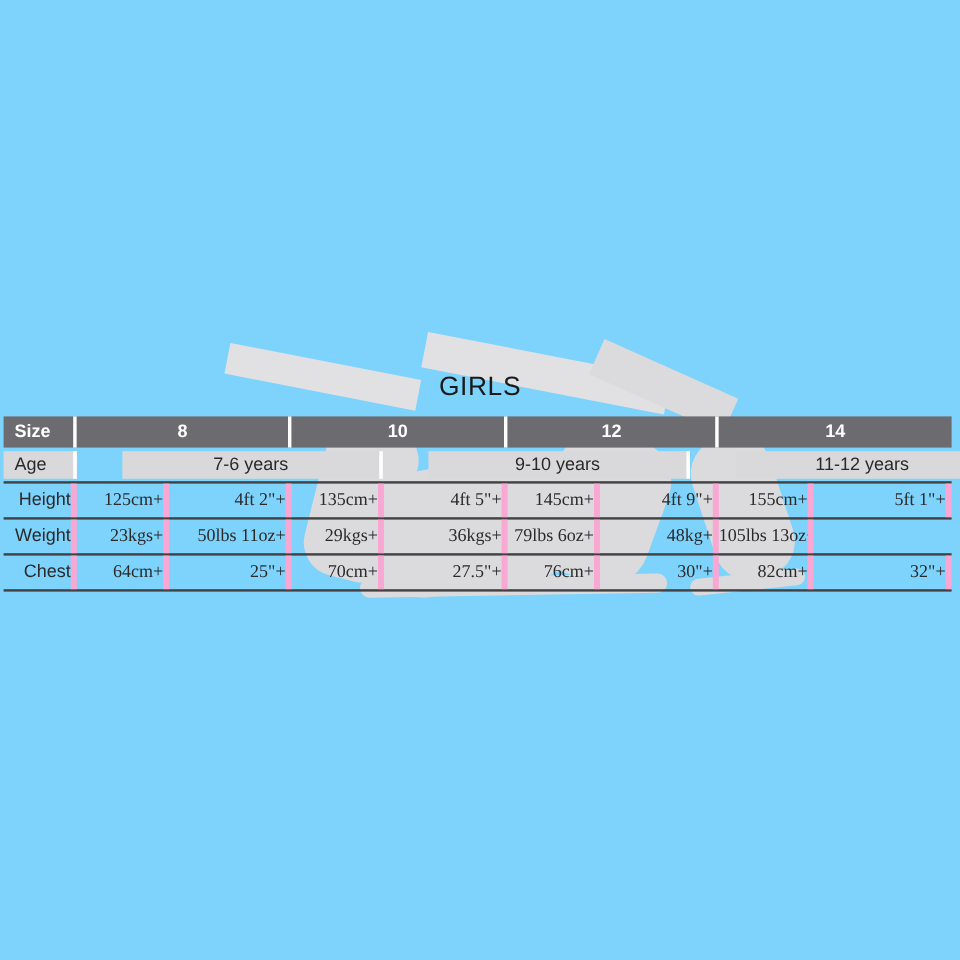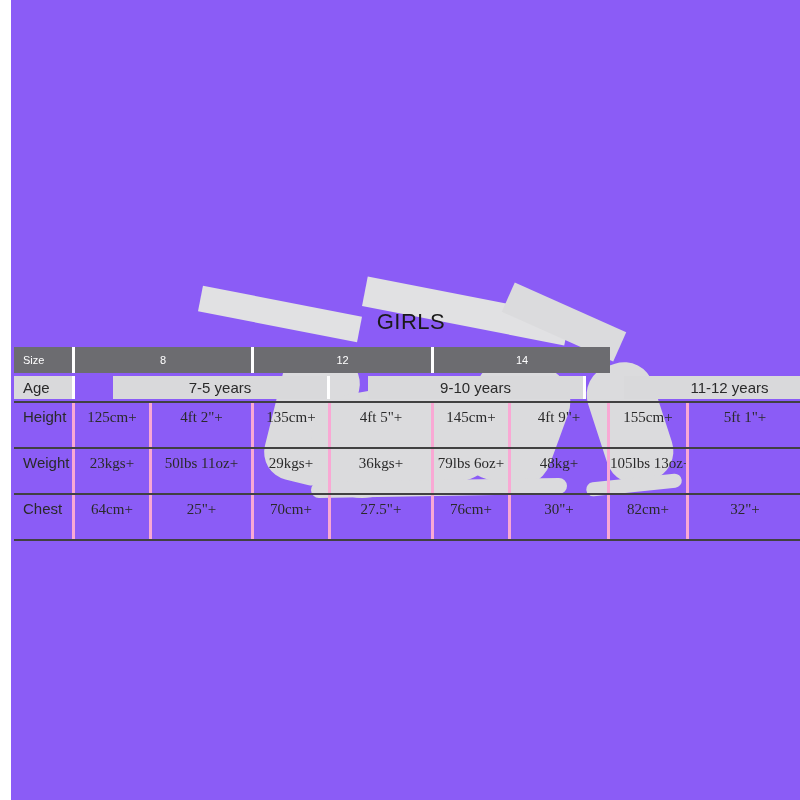--- a/index.html
+++ b/index.html
@@ -1,19 +1,19 @@
 <!DOCTYPE html>
 <html><head>
 <meta charset="utf-8">
 <style>
   * { box-sizing: border-box; margin: 0; padding: 0; }
   html, body { width: 800px; height: 800px; background: #ffffff; }
   body { font-family: "Liberation Sans", sans-serif; position: relative; overflow: hidden; }
 
-  .canvas { position: absolute; inset: 0; background: #8b5cf6; margin-left: 11px; }
+  .canvas { position: absolute; inset: 0; background: #7dd3fc; }
 
   
   .watermark { position: absolute; inset: 0; z-index: 0; }
   .wm { position: absolute; background: #dbdbdd; }
   .wm.light { background: #e1e1e3; }
   .wm.band-a  { left: 188px; top: 301px; width: 162px; height: 26px; transform: rotate(11deg); }
   .wm.band-b  { left: 352px; top: 296px; width: 206px; height: 30px; transform: rotate(11deg); }
   .wm.band-c  { left: 492px; top: 306px; width: 122px; height: 32px; transform: rotate(24deg); }
   .wm.stroke-a{ left: 262px; top: 352px; width: 78px;  height: 132px; border-radius: 28px; transform: rotate(14deg); }
   .wm.blob-b  { left: 300px; top: 385px; width: 192px; height: 105px; border-radius: 50px; transform: rotate(-10deg); }
@@ -30,34 +30,34 @@
   .size-table { position: absolute; z-index: 1; left: 3px; top: 347px; width: 790px; }
   .grid-row { display: grid; grid-template-columns: 61px 77px 102px 77px 103px 77px 99px 79px 115px; }
 
   .cell { overflow: hidden; white-space: nowrap; }
   .group { grid-column: span 2; text-align: center; }
   .labelcell { text-align: left; padding-left: 9px; }
   .valcell { text-align: center; font-family: Liberation Serif, serif; }
 
   
   .size-row { margin-bottom: 3px; }
-  .size-row .cell { background: #6c6c70; color: #ffffff; font-weight: normal;
-                    height: 26px; line-height: 26px; font-size: 11px; }
+  .size-row .cell { background: #6c6c70; color: #ffffff; font-weight: bold;
+                    height: 26px; line-height: 26px; font-size: 15px; }
   .age-row { margin-bottom: 2px; gap: 38px; }
   .age-row .cell { background: #d9d9db; color: #2a2a2a;
                    height: 23px; line-height: 23px; font-size: 15px; }
   .hdr { border-right: 3px solid #ffffff; }
   .hdr.lastcol { border-right: none; text-align: center; }
 
   
   .body-row { border-top: 2px solid #414141; }
   .body-row.last { border-bottom: 2px solid #414141; }
   .body-row .cell { background: transparent; color: #2a2a2a;
-                    height: 44px; line-height: 28px; font-size: 15px;
-                    border-right: 3px solid #f9a8d4; }
+                    height: 28px; line-height: 28px; font-size: 15px;
+                    border-right: 5px solid #f9a8d4; text-align: right; }
 </style>
 </head>
 <body>
 
 <div class="canvas">
 
   <div class="watermark">
     <div class="wm light band-a"></div>
     <div class="wm light band-b"></div>
     <div class="wm band-c"></div>
@@ -69,27 +69,28 @@
     <div class="wm strip-f"></div>
   </div>
 
   <div class="title">GIRLS</div>
 
   <div class="size-table">
 
     <div class="grid-row size-row">
       <div class="cell hdr labelcell">Size</div>
       <div class="cell hdr group">8</div>
+      <div class="cell hdr group">10</div>
       <div class="cell hdr group">12</div>
       <div class="cell hdr group lastcol">14</div>
     </div>
 
     <div class="grid-row age-row">
       <div class="cell hdr labelcell">Age</div>
-      <div class="cell hdr group">7-5 years</div>
+      <div class="cell hdr group">7-6 years</div>
       <div class="cell hdr group">9-10 years</div>
       <div class="cell hdr group">11-12 years</div>
     </div>
 
     <div class="grid-row body-row">
       <div class="cell labelcell">Height</div>
       <div class="cell valcell">125cm+</div>
       <div class="cell valcell">4ft 2"+</div>
       <div class="cell valcell">135cm+</div>
       <div class="cell valcell">4ft 5"+</div>

